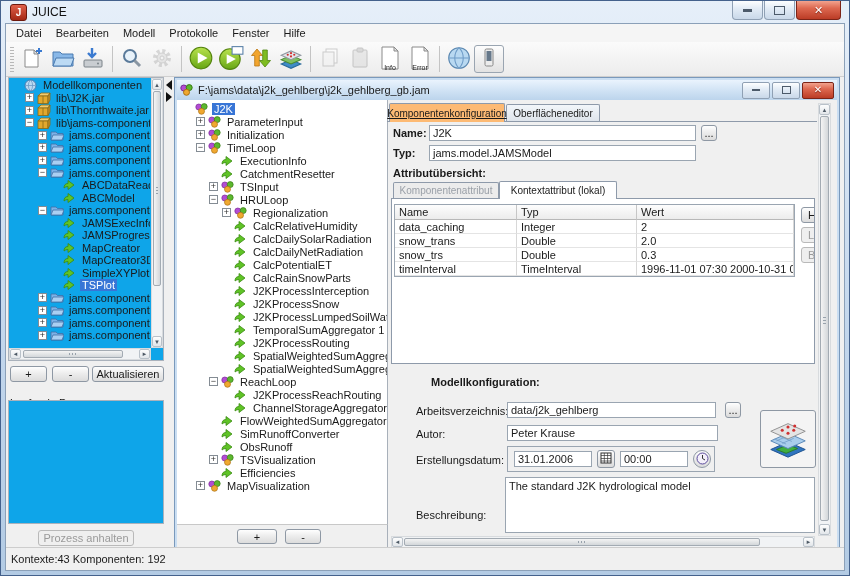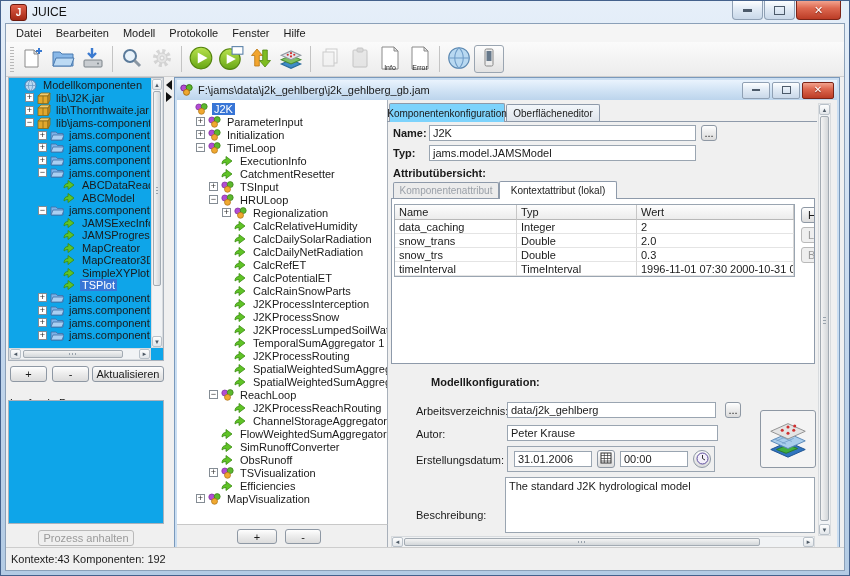--- a/index.html
+++ b/index.html
@@ -59,21 +59,21 @@
   .trow.c{height:13px;}
   .exp{width:9px;height:9px;border:1px solid #848c94;background:#fff;font-size:9px;line-height:7px;
     text-align:center;color:#333;margin-right:3px;flex:none;box-sizing:border-box;}
   .exp-sp{width:9px;margin-right:3px;flex:none;}
   .ticon{width:14px;height:12px;margin-right:3px;flex:none;display:flex;align-items:center;}
   .tlabel{padding:0 2px;}
   .tlabel.sel{background:#3875d6;color:#fff;}
   
   .tab{position:absolute;background:linear-gradient(#f2f6fa,#dde3ea);border:1px solid #8e9aaa;border-bottom:none;
     border-radius:2px 2px 0 0;font-size:10px;display:flex;align-items:center;justify-content:center;box-sizing:border-box;}
-  .tab.active{background:#7dd3fc;z-index:3;}
+  .tab.active{background:#fdba74;z-index:3;text-decoration:underline;}
   .tab.activewhite{background:#fff;z-index:3;}
   .tab.disabled{color:#9aa0a8;background:#ececec;}
   
   .tbl{position:absolute;background:#fff;border:1px solid #9aa5b1;box-sizing:border-box;}
   .tbl-hrow,.tbl-row{display:flex;}
   .tbl-hcell{height:15px;background:linear-gradient(#fdfdfd,#ececec);border-right:1px solid #c6c6c6;
     border-bottom:1px solid #b8b8b8;padding-left:4px;display:flex;align-items:center;box-sizing:border-box;}
   .tbl-cell{height:14px;border-right:1px solid #d8d8d8;border-bottom:1px solid #e4e4e4;padding-left:4px;
     display:flex;align-items:center;box-sizing:border-box;white-space:nowrap;overflow:hidden;}
   
@@ -616,29 +616,20 @@
                 </span>
                 <span class="tlabel">CalcDailyNetRadiation</span>
               </div>
               <div class="trow c" style="padding-left:41px">
                 <span class="exp-sp"></span>
                 <span class="ticon">
                   <svg width="12" height="12" viewBox="0 0 12 12">
                     <path d="M1 9Q1 4.5 5 4.5L5 1.5 11 6 5 10.5 5 7.5Q2.5 7.5 1 9Z" fill="#5fc326" stroke="#3a8a12" stroke-width=".8"></path>
                   </svg>
                 </span>
-                <span class="tlabel">CalcRefET</span>
-              </div>
-              <div class="trow c" style="padding-left:41px">
-                <span class="exp-sp"></span>
-                <span class="ticon">
-                  <svg width="12" height="12" viewBox="0 0 12 12">
-                    <path d="M1 9Q1 4.5 5 4.5L5 1.5 11 6 5 10.5 5 7.5Q2.5 7.5 1 9Z" fill="#5fc326" stroke="#3a8a12" stroke-width=".8"></path>
-                  </svg>
-                </span>
                 <span class="tlabel">CalcPotentialET</span>
               </div>
               <div class="trow c" style="padding-left:41px">
                 <span class="exp-sp"></span>
                 <span class="ticon">
                   <svg width="12" height="12" viewBox="0 0 12 12">
                     <path d="M1 9Q1 4.5 5 4.5L5 1.5 11 6 5 10.5 5 7.5Q2.5 7.5 1 9Z" fill="#5fc326" stroke="#3a8a12" stroke-width=".8"></path>
                   </svg>
                 </span>
                 <span class="tlabel">CalcRainSnowParts</span>

